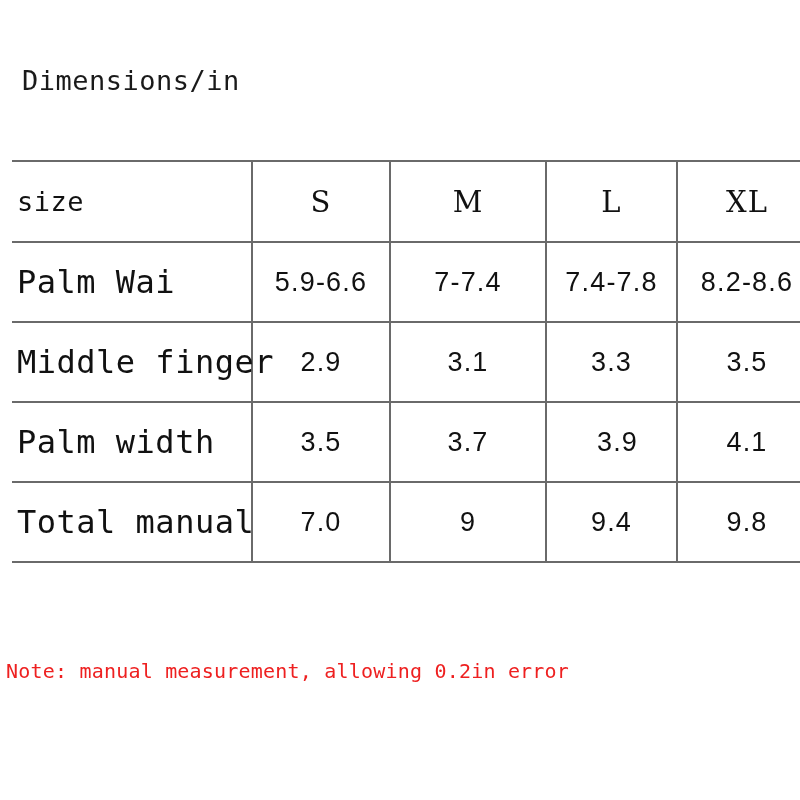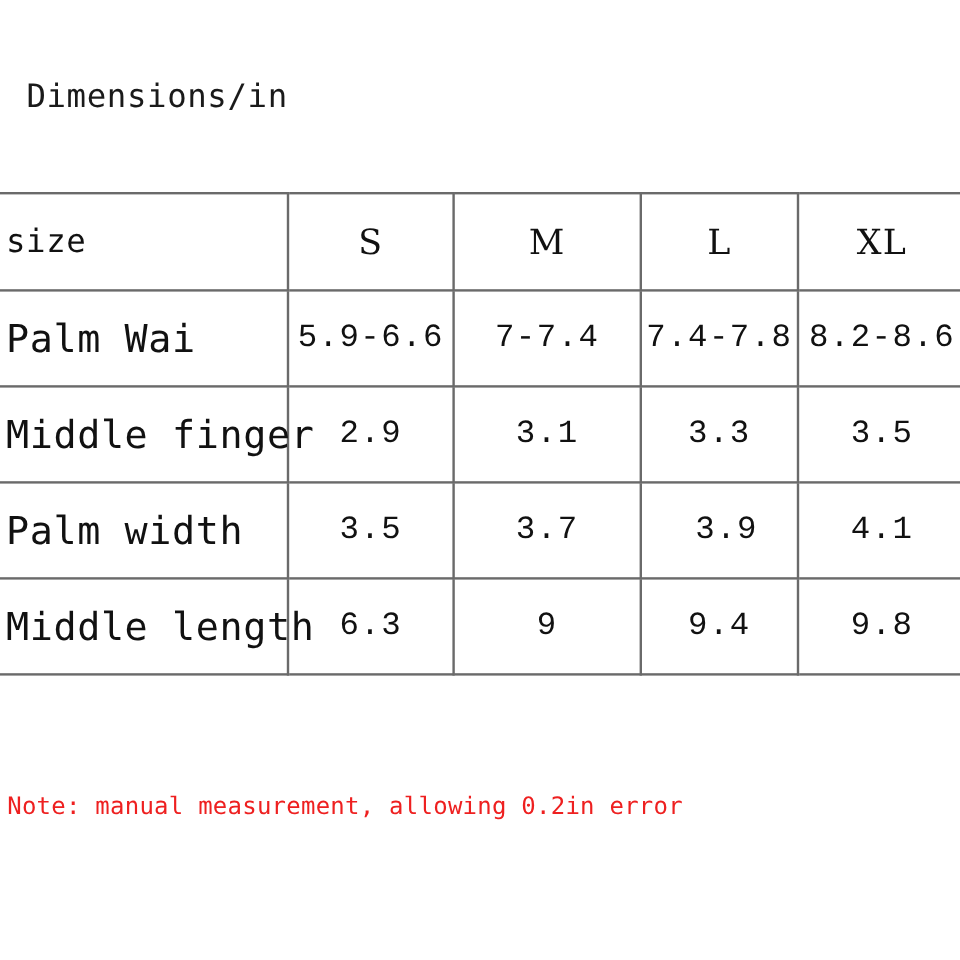--- a/index.html
+++ b/index.html
@@ -31,21 +31,21 @@
     font-size: 27px;
     line-height: 34px;
     letter-spacing: 0.5px;
     color: #1a1a1a;
     white-space: nowrap;
   }
 
   
   .size-table-wrap {
     position: absolute;
-    left: 0px;
+    left: 12px;
     top: 160px;
     width: 788px;
   }
 
   table.size-table {
     border-collapse: collapse;
     table-layout: fixed;
     width: 800px;
     margin: 0;
     padding: 0;
@@ -78,21 +78,21 @@
     text-align: left;
     padding-left: 5px !important;
     font-family: "DejaVu Sans Mono", "Liberation Mono", monospace;
     font-size: 32px;
     letter-spacing: 0.5px;
     color: #111111;
   }
 
   .cell-val {
     text-align: center;
-    font-family: Liberation Mono, monospace;
+    font-family: Liberation Sans, sans-serif;
     font-size: 27px;
     letter-spacing: 1.2px;
     color: #111111;
     margin-top: 43px;
   }
 
   .cell-head-label {
     text-align: left;
     padding-left: 5px !important;
     font-family: "DejaVu Sans Mono", "Liberation Mono", monospace;
@@ -186,22 +186,22 @@
           <td class="cell-label" style="border-top-color: rgb(106, 106, 106); border-bottom-color: rgb(106, 106, 106); border-right-color: rgb(106, 106, 106);">Palm width</td>
           <td class="cell-val" style="border-top-color: rgb(106, 106, 106); border-bottom-color: rgb(106, 106, 106); border-right-color: rgb(106, 106, 106);">3.5</td>
           <td class="cell-val" style="border-top-color: rgb(106, 106, 106); border-bottom-color: rgb(106, 106, 106); border-right-color: rgb(106, 106, 106);">3.7</td>
           <td class="cell-val" style="border-top-color: rgb(106, 106, 106); border-bottom-color: rgb(106, 106, 106); border-right-color: rgb(106, 106, 106); padding-left: 12px;">3.9</td>
           <td class="cell-val" style="border-top-color: rgb(106, 106, 106); border-bottom-color: rgb(106, 106, 106); border-right-color: rgb(106, 106, 106);">
             <span class="xl-bleed">4.1</span>
           </td>
         </tr>
 
         <tr>
-          <td class="cell-label" style="border-top-color: rgb(106, 106, 106); border-bottom-color: rgb(106, 106, 106); border-right-color: rgb(106, 106, 106);">Middle length</td>
-          <td class="cell-val" style="border-top-color: rgb(106, 106, 106); border-bottom-color: rgb(106, 106, 106); border-right-color: rgb(106, 106, 106);">6.3</td>
+          <td class="cell-label" style="border-top-color: rgb(106, 106, 106); border-bottom-color: rgb(106, 106, 106); border-right-color: rgb(106, 106, 106);">Total manual</td>
+          <td class="cell-val" style="border-top-color: rgb(106, 106, 106); border-bottom-color: rgb(106, 106, 106); border-right-color: rgb(106, 106, 106);">7.0</td>
           <td class="cell-val" style="border-top-color: rgb(106, 106, 106); border-bottom-color: rgb(106, 106, 106); border-right-color: rgb(106, 106, 106);">9</td>
           <td class="cell-val" style="border-top-color: rgb(106, 106, 106); border-bottom-color: rgb(106, 106, 106); border-right-color: rgb(106, 106, 106);">9.4</td>
           <td class="cell-val" style="border-top-color: rgb(106, 106, 106); border-bottom-color: rgb(106, 106, 106); border-right-color: rgb(106, 106, 106);">
             <span class="xl-bleed">9.8</span>
           </td>
         </tr>
       </tbody>
     </table>
   </div>
 

